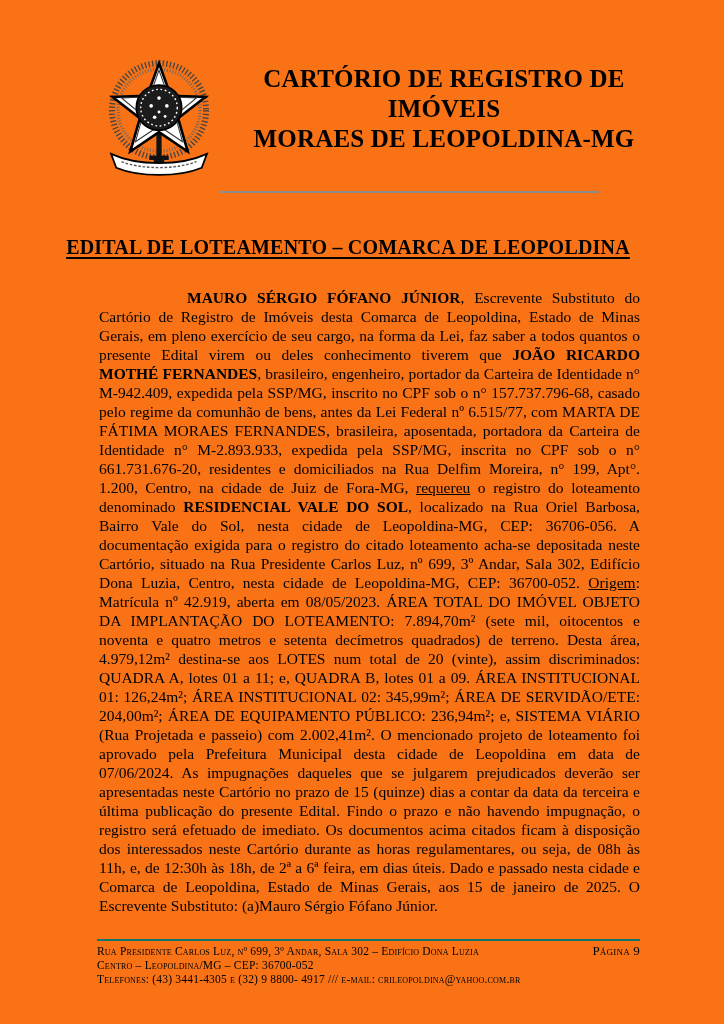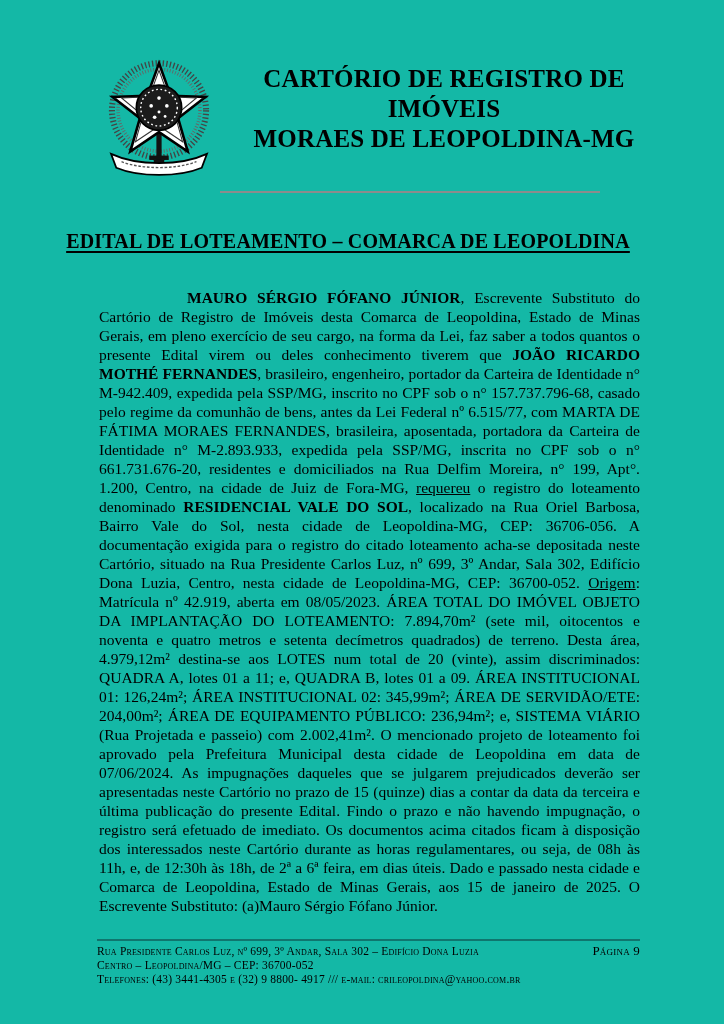--- a/index.html
+++ b/index.html
@@ -1,21 +1,21 @@
 <!DOCTYPE html>
 <html><head>
 <meta charset="utf-8">
 <style>
   * { margin:0; padding:0; box-sizing:border-box; }
   html,body { background:#e8e8e8; }
   .page {
     position:relative;
     width:724px; height:1024px;
     margin:0 auto;
-    background:#14b8a6;
+    background:#f97316;
     color:#000;
     font-family:"Liberation Serif","DejaVu Serif",serif;
     overflow:hidden;
   }
   
   .seal {
     position:absolute; left:102px; top:58px;
     width:114px; height:122px;
   }
   .header-text {
@@ -33,21 +33,21 @@
     font-size:16px;
     margin-top:16px;
   }
   .header-rule {
     position:absolute; left:220px; top:191px;
     width:380px; height:0;
     border-top:2px solid #8c8c8c;
   }
   
   .doc-title {
-    position:absolute; left:0; top:230px; width:696px;
+    position:absolute; left:0; top:236px; width:696px;
     text-align:center;
     font-weight:bold;
     font-size:20px;
     text-decoration:underline;
     text-underline-offset:3px;
     letter-spacing:0.2px;
   }
   
   .doc-body {
     position:absolute; left:99px; top:288px; width:541px;

